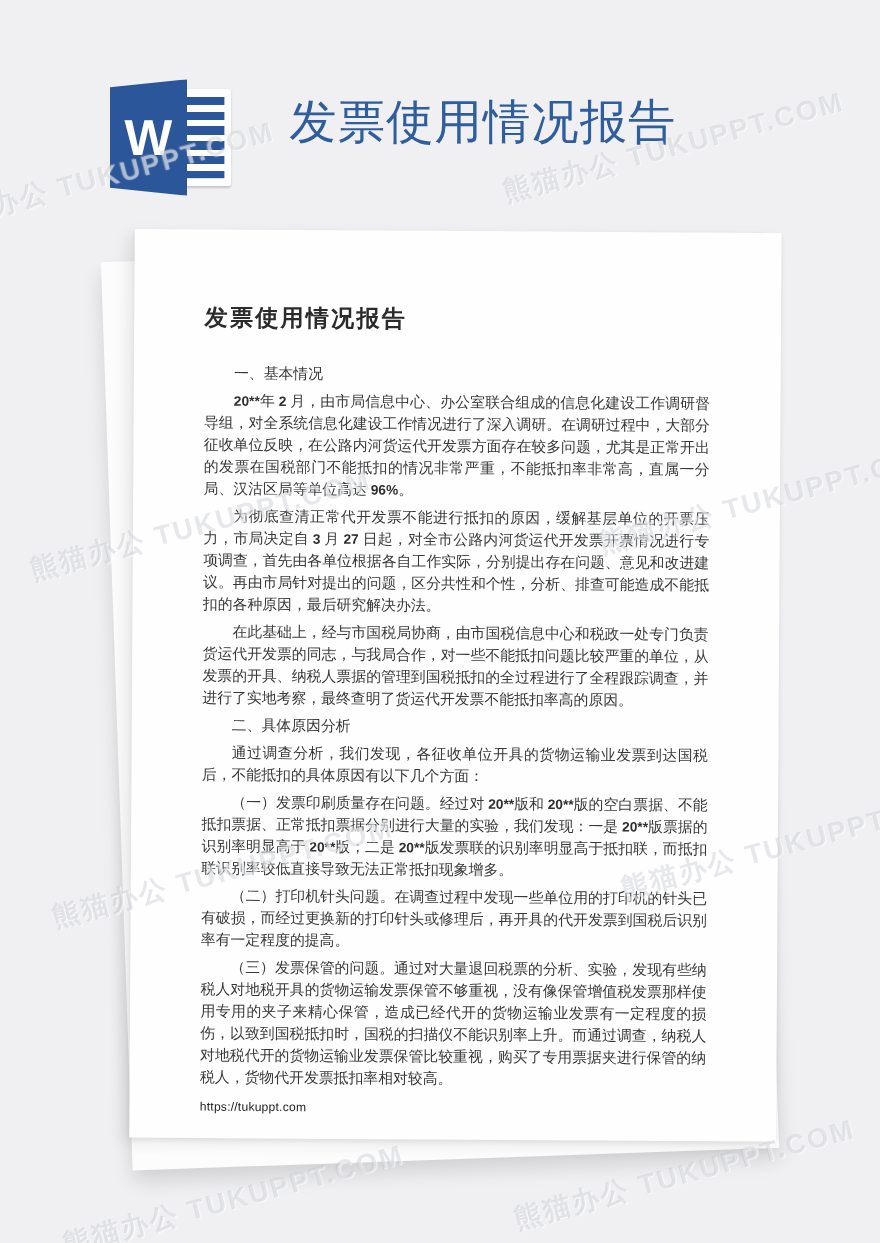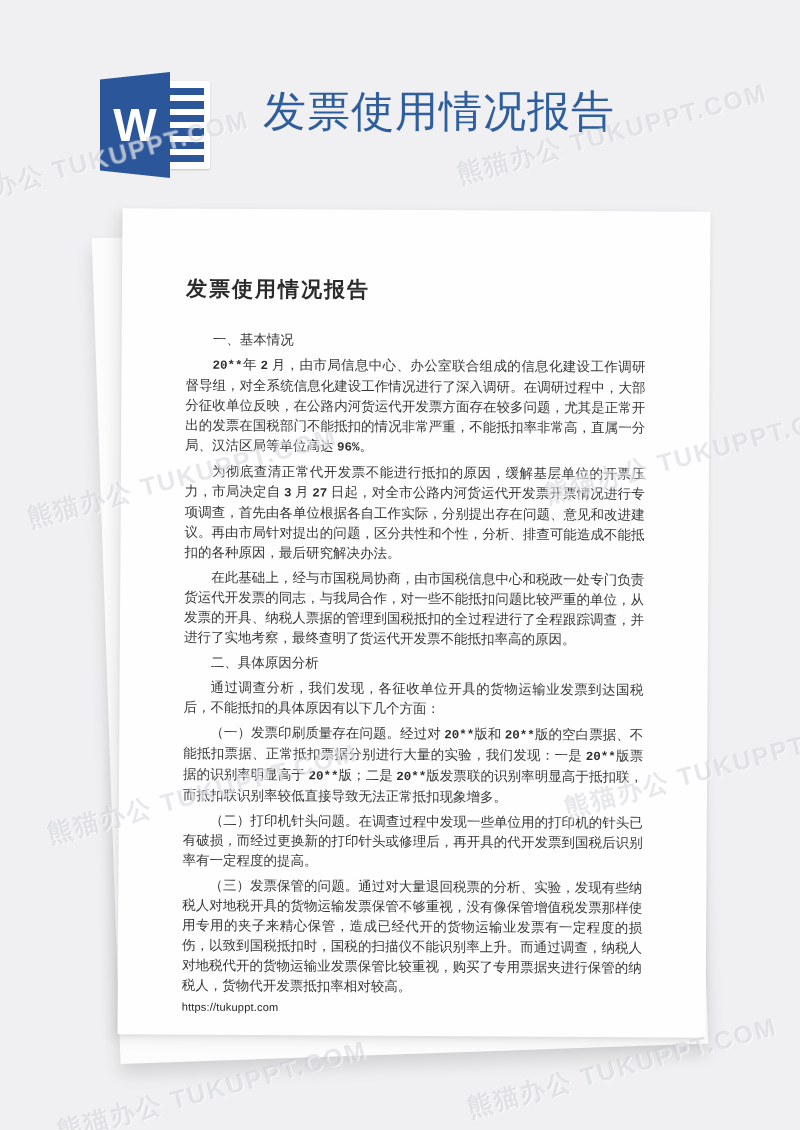--- a/index.html
+++ b/index.html
@@ -59,21 +59,21 @@
     margin:0 0 27px 0;font-size:21px;font-weight:bold;letter-spacing:2px;
     color:#2b2b2b;font-family:"Liberation Serif","DejaVu Serif",serif;
   }
   .doc-body p{
     margin:0 0 5px 0;font-size:13.5px;line-height:20px;color:var(--ink);
     font-family:"Liberation Serif","DejaVu Serif",serif;
     text-indent:2em;
   }
   .doc-body p.paragraph{text-align:justify;}
   .doc-body .num{
-    font-family:Liberation Mono, monospace;font-weight:bold;font-size:12.5px;
+    font-family:Liberation Sans, sans-serif;font-weight:bold;font-size:12.5px;
     color:#2f2f2f;
   }
   .doc-footer{
     position:absolute;left:64px;bottom:22px;
     font-size:11px;color:#232323;letter-spacing:0.2px;
   }
 
   
   .wm-layer{position:absolute;inset:0;pointer-events:none;}
   .wm{

